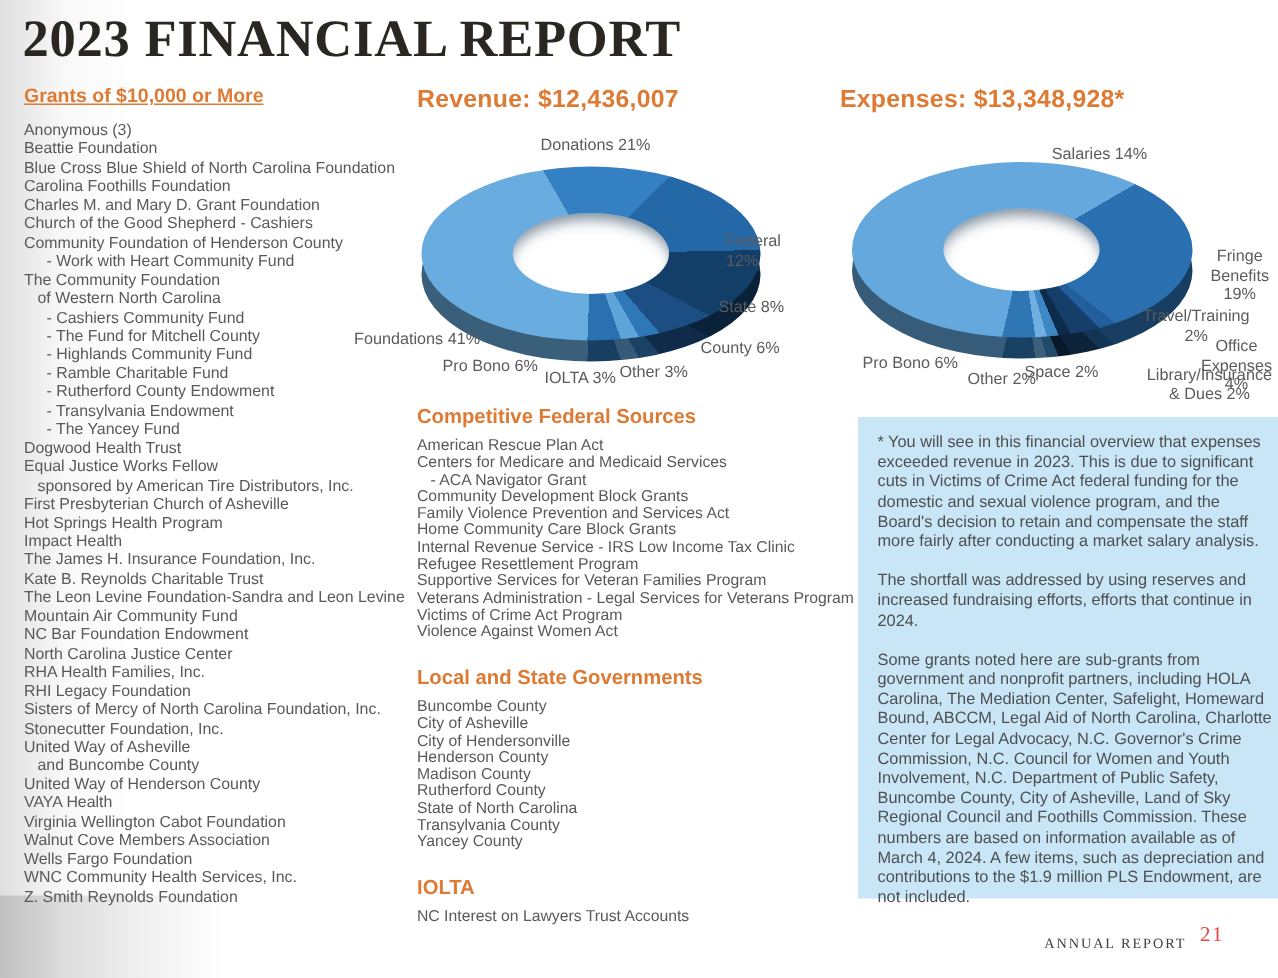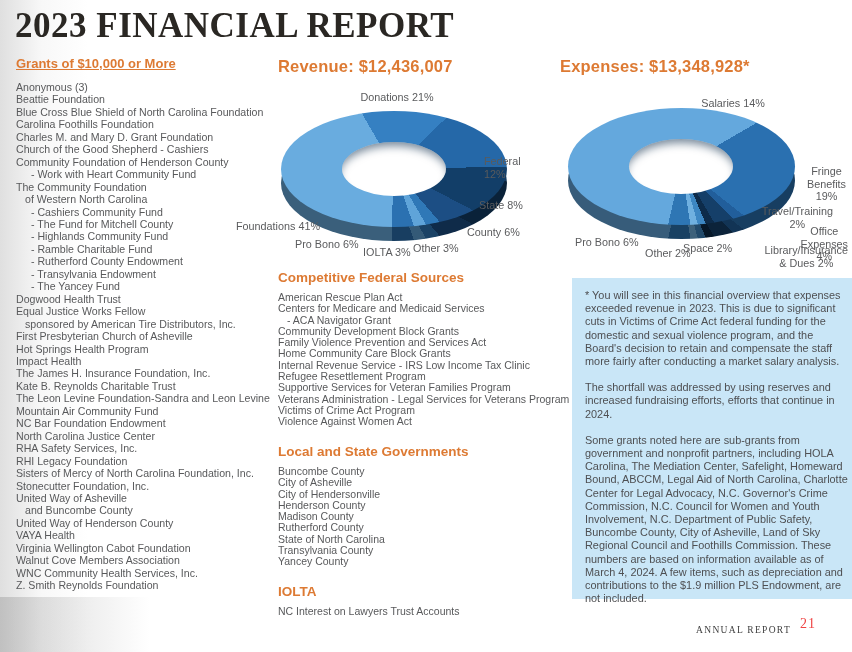--- a/index.html
+++ b/index.html
@@ -100,30 +100,31 @@
       <div class="li ind1">sponsored by American Tire Distributors, Inc.</div>
       <div class="li ind0">First Presbyterian Church of Asheville</div>
       <div class="li ind0">Hot Springs Health Program</div>
       <div class="li ind0">Impact Health</div>
       <div class="li ind0">The James H. Insurance Foundation, Inc.</div>
       <div class="li ind0">Kate B. Reynolds Charitable Trust</div>
       <div class="li ind0">The Leon Levine Foundation-Sandra and Leon Levine</div>
       <div class="li ind0">Mountain Air Community Fund</div>
       <div class="li ind0">NC Bar Foundation Endowment</div>
       <div class="li ind0">North Carolina Justice Center</div>
-      <div class="li ind0">RHA Safety Services, Inc.</div>
+      <div class="li ind0">RHA Health Families, Inc.</div>
       <div class="li ind0">RHI Legacy Foundation</div>
       <div class="li ind0">Sisters of Mercy of North Carolina Foundation, Inc.</div>
       <div class="li ind0">Stonecutter Foundation, Inc.</div>
       <div class="li ind0">United Way of Asheville</div>
       <div class="li ind1">and Buncombe County</div>
       <div class="li ind0">United Way of Henderson County</div>
       <div class="li ind0">VAYA Health</div>
       <div class="li ind0">Virginia Wellington Cabot Foundation</div>
       <div class="li ind0">Walnut Cove Members Association</div>
+      <div class="li ind0">Wells Fargo Foundation</div>
       <div class="li ind0">WNC Community Health Services, Inc.</div>
       <div class="li ind0">Z. Smith Reynolds Foundation</div>
     </div>
 
   <div class="chart chart--rev">
     <h2 class="chart-title orange">Revenue: $12,436,007</h2>
     <div class="donut-area">
       <div class="donut-depth" style="background: conic-gradient(from -30deg, rgb(53, 128, 194) 0deg, rgb(53, 128, 194) 75.6deg, rgb(37, 104, 168) 75.6deg, rgb(37, 104, 168) 118.8deg, rgb(18, 62, 104) 118.8deg, rgb(18, 62, 104) 147.6deg, rgb(28, 78, 132) 147.6deg, rgb(28, 78, 132) 169.2deg, rgb(47, 120, 183) 169.2deg, rgb(47, 120, 183) 180deg, rgb(95, 164, 217) 180deg, rgb(95, 164, 217) 190.8deg, rgb(43, 113, 177) 190.8deg, rgb(43, 113, 177) 212.4deg, rgb(105, 172, 223) 212.4deg, rgb(105, 172, 223) 360deg);"></div>
       <div class="donut-face" style="background: conic-gradient(from -30deg, rgb(53, 128, 194) 0deg, rgb(53, 128, 194) 75.6deg, rgb(37, 104, 168) 75.6deg, rgb(37, 104, 168) 118.8deg, rgb(18, 62, 104) 118.8deg, rgb(18, 62, 104) 147.6deg, rgb(28, 78, 132) 147.6deg, rgb(28, 78, 132) 169.2deg, rgb(47, 120, 183) 169.2deg, rgb(47, 120, 183) 180deg, rgb(95, 164, 217) 180deg, rgb(95, 164, 217) 190.8deg, rgb(43, 113, 177) 190.8deg, rgb(43, 113, 177) 212.4deg, rgb(105, 172, 223) 212.4deg, rgb(105, 172, 223) 360deg);"></div>
       <div class="donut-hole"></div>

